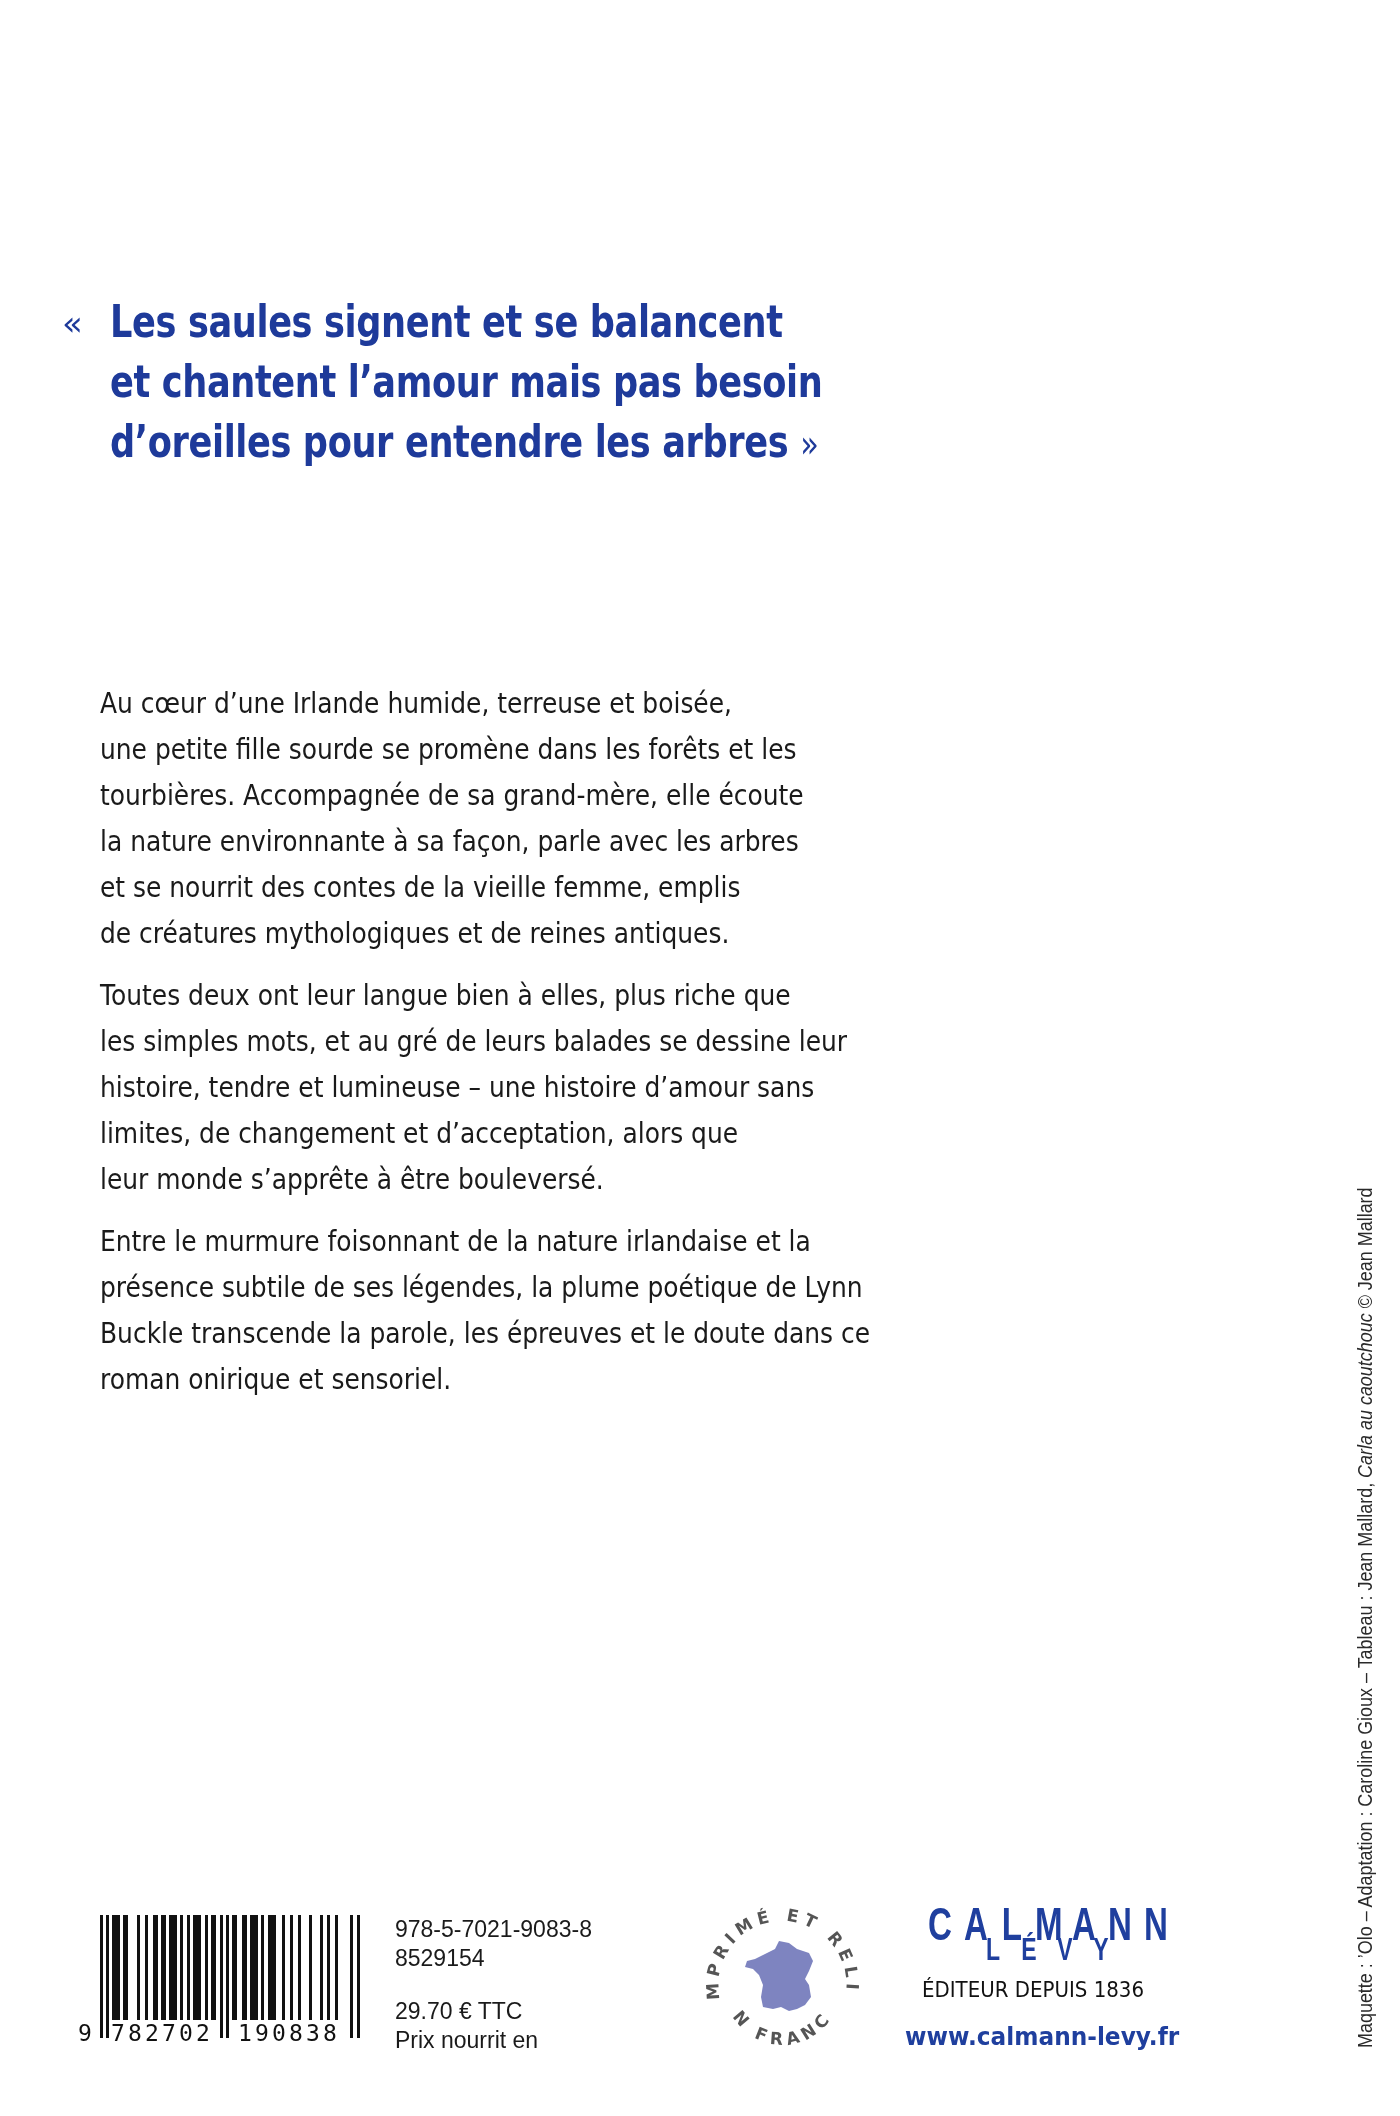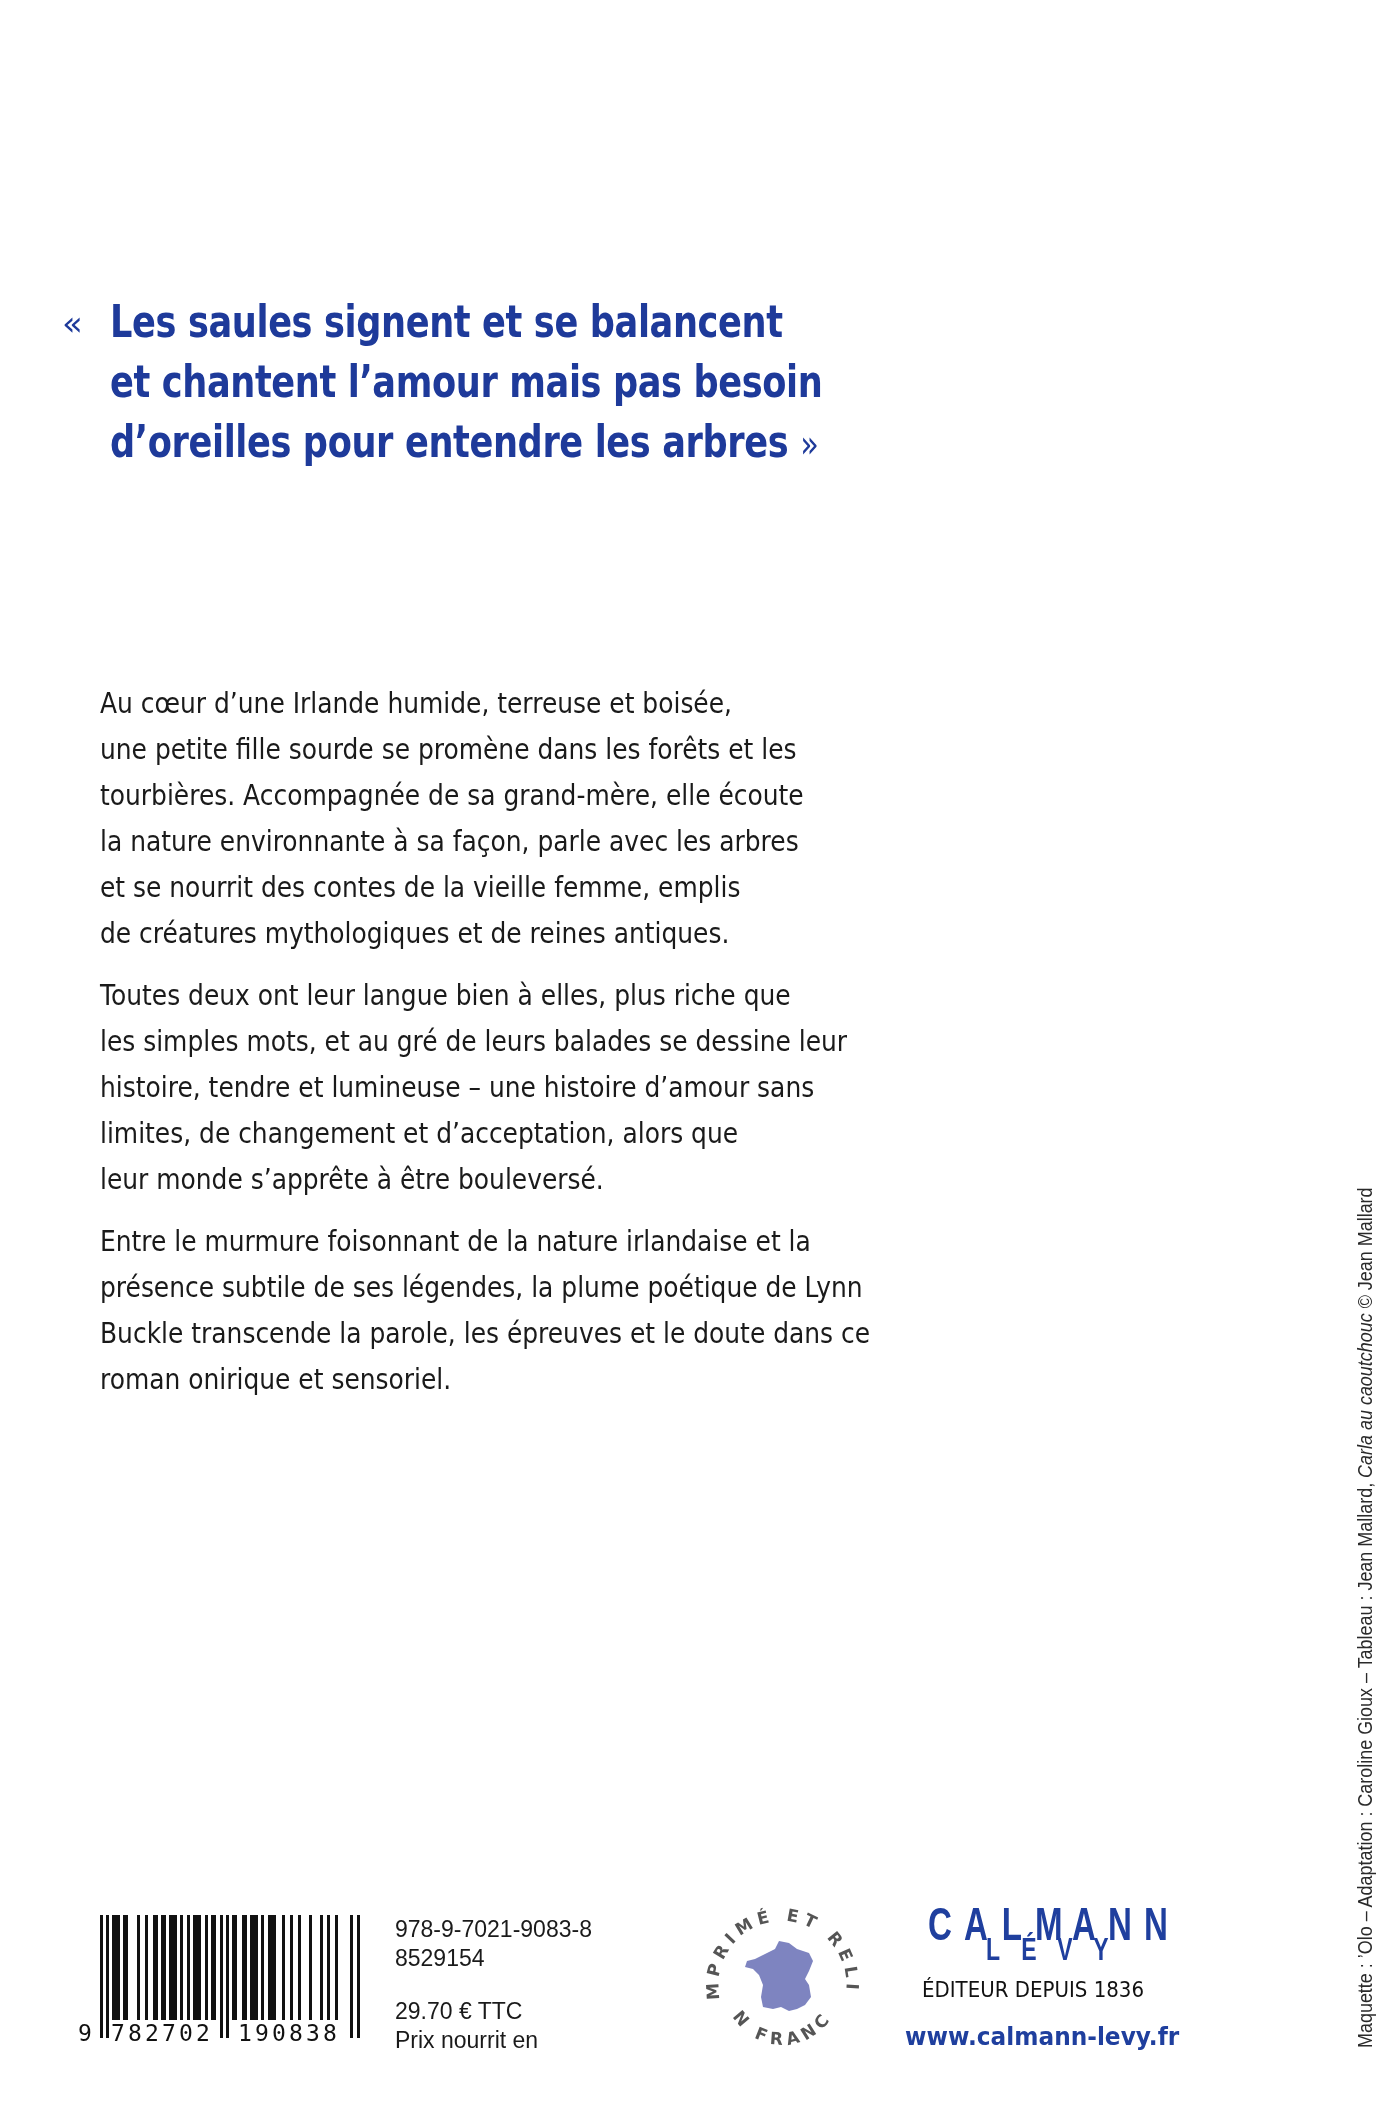--- a/index.html
+++ b/index.html
@@ -171,21 +171,21 @@
       <span class="bc-d" style="left:160px;">1</span>
       <span class="bc-d" style="left:177px;">9</span>
       <span class="bc-d" style="left:194px;">0</span>
       <span class="bc-d" style="left:211px;">8</span>
       <span class="bc-d" style="left:228px;">3</span>
       <span class="bc-d" style="left:245px;">8</span>
     </div>
   </div>
 
   <div class="isbn-block">
-    <div>978-9-7021-9083-8</div>
+    <div>978-5-7021-9083-8</div>
     <div>8529154</div>
     <div class="gap"></div>
     <div>29.70 € TTC</div>
     <div>Prix nourrit en</div>
   </div>
 
   <div class="badge">
     <svg width="155" height="155" viewBox="0 0 155 155">
       <defs>
         <path id="arcTop" d="M 14 88 A 64 64 0 1 1 141 88"></path>

